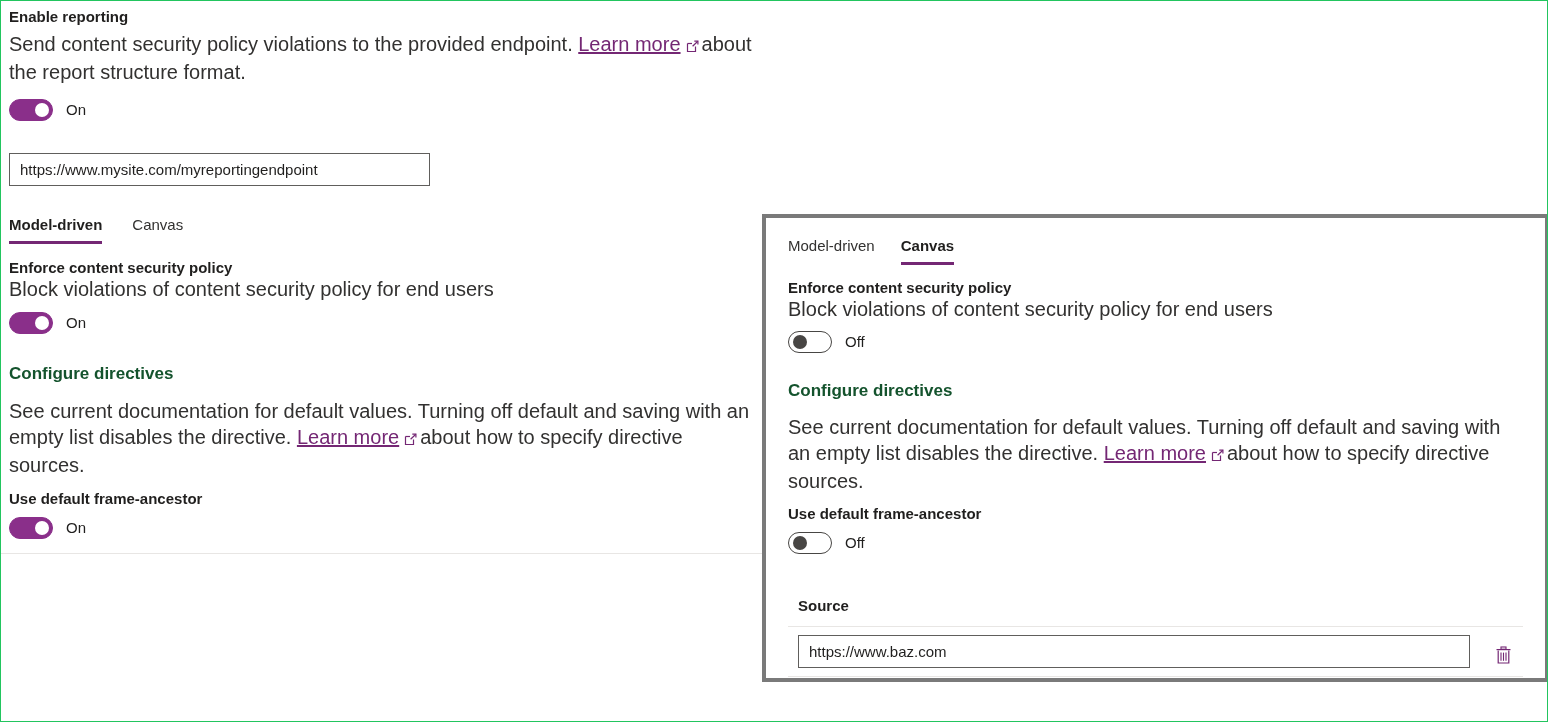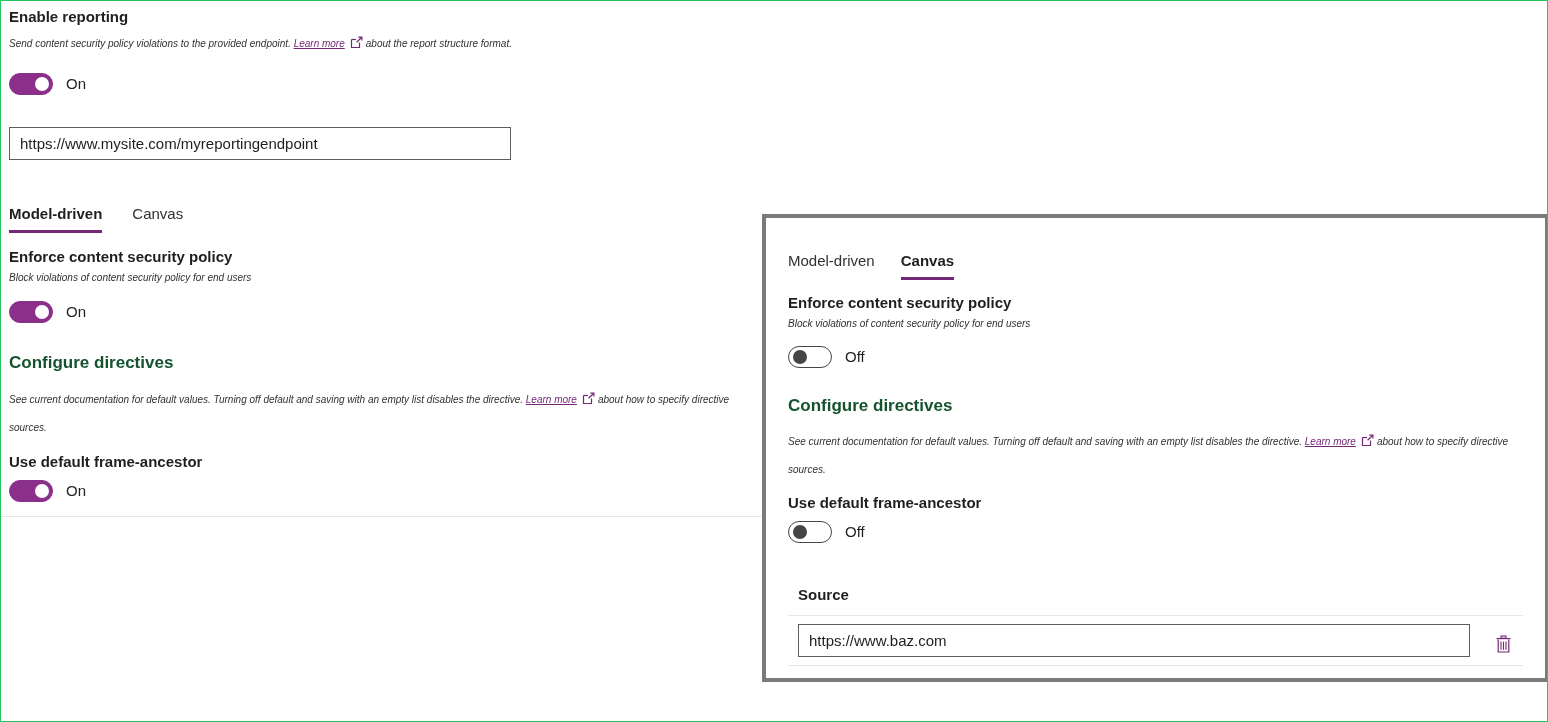--- a/index.html
+++ b/index.html
@@ -22,24 +22,23 @@
   }
 
   
   .label-strong {
     font-size: 15px;
     font-weight: bold;
     color: #201f1e;
     line-height: 20px;
   }
   .desc {
-    font-size: 10px;
+    font-size: 20px;
     color: #323130;
     line-height: 26px;
-    font-style: italic;
   }
   .section-heading {
     font-size: 17px;
     font-weight: bold;
     color: #14532d;
     line-height: 24px;
   }
   .link {
     color: #742774;
     text-decoration: underline;
@@ -103,21 +102,20 @@
     align-items: flex-start;
   }
   .tab {
     font-size: 15px;
     color: #323130;
     padding: 0 0 9px 0;
     margin-right: 30px;
     cursor: pointer;
     position: relative;
     line-height: 20px;
-    margin-top: 15px;
   }
   .tab.active {
     font-weight: bold;
     color: #201f1e;
   }
   .tab.active::after {
     content: "";
     position: absolute;
     left: 0;
     right: 0;
@@ -231,21 +229,21 @@
         </div>
         <div class="toggle-row" style="margin-top:14px;">
           <div class="switch on">
               <span class="knob"></span>
             </div>
           <span class="switch-label">On</span>
         </div>
       </div>
 
       <div style="margin-top:22px;">
-        <input class="text-input" style="width: 502px; margin-top: 10px;" type="text" value="https://www.mysite.com/myreportingendpoint">
+        <input class="text-input" style="width: 421px; margin-top: 10px;" type="text" value="https://www.mysite.com/myreportingendpoint">
       </div>
 
       <div class="tabs" style="margin-top:29px;">
         <div class="tab active">Model-driven</div>
         <div class="tab">Canvas</div>
       </div>
 
       <div style="margin-top:14px;">
         <div class="label-strong">Enforce content security policy</div>
         <div class="desc" style="line-height:22px;">Block violations of content security policy for end users</div>

